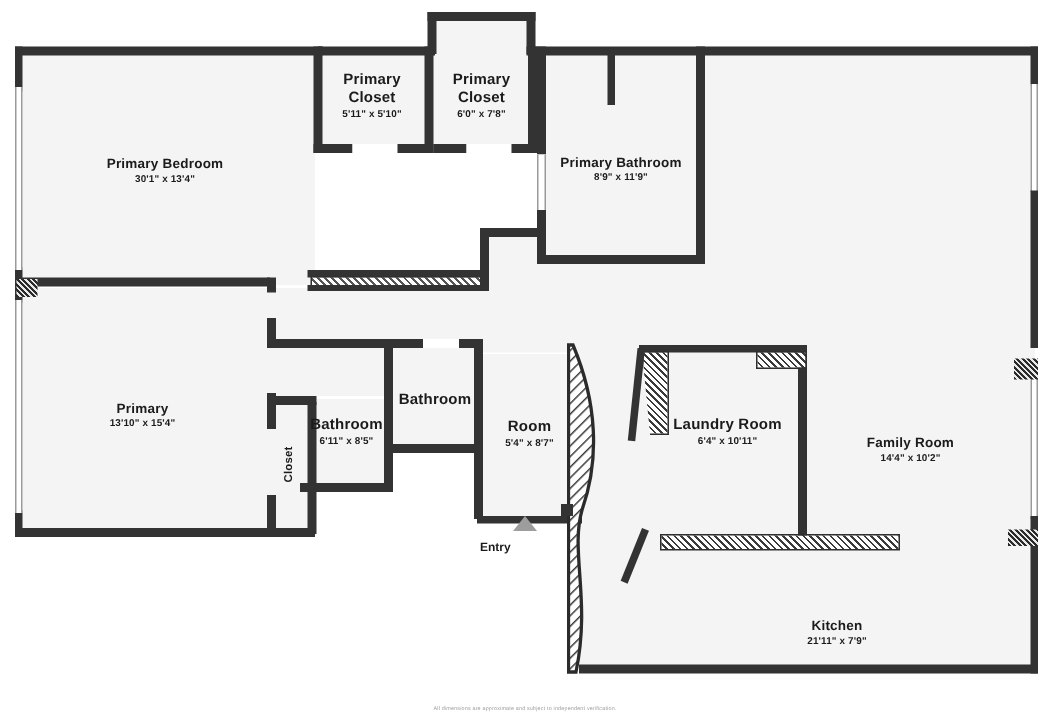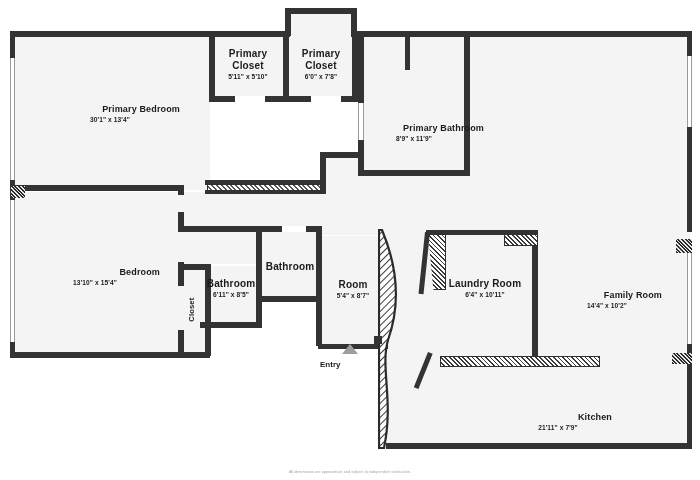--- a/index.html
+++ b/index.html
@@ -29,21 +29,21 @@
   
   .fixture{position:absolute;background:#2b2b2b;}
   .fixture.striped{background:repeating-linear-gradient(45deg,#2b2b2b 0 1.5px,#e8e8e8 1.5px 2.6px);}
 
   
   .label{position:absolute;text-align:center;color:#1b1b1b;
          line-height:1.22;white-space:nowrap;}
   .label .nm{font-size:10px;font-weight:bold;letter-spacing:.15px;display:block;}
   .label .dm{font-size:6.6px;font-weight:bold;letter-spacing:.1px;display:block;
              margin-top:1px;}
-  .label.big .nm{font-size:9px;text-align:right;}
+  .label.big .nm{font-size:9px;}
   .label.vert{transform:rotate(-90deg);transform-origin:center center;}
   .label.vert .nm{font-size:7.6px;}
 
   
   .entry-tri{position:absolute;width:0;height:0;
      border-left:8px solid transparent;border-right:8px solid transparent;
      border-bottom:10px solid #9d9d9d;}
   .entry-lbl{position:absolute;font-size:8px;font-weight:bold;color:#1b1b1b;
      white-space:nowrap;text-align:left;}
 
@@ -170,28 +170,28 @@
   <div class="label" style="left:212px;top:48px;width:72px;">
     <span class="nm" style="white-space:normal;">Primary Closet</span>
     <span class="dm">5'11" x 5'10"</span>
   </div>
 
   <div class="label" style="left:286px;top:48px;width:70px;">
     <span class="nm" style="white-space:normal;">Primary Closet</span>
     <span class="dm">6'0" x 7'8"</span>
   </div>
 
-  <div class="label big" style="left:344px;top:103px;width:140px;margin-top:20px;">
+  <div class="label big" style="left:344px;top:103px;width:140px;">
     <span class="nm">Primary Bathroom</span>
     <span class="dm">8'9" x 11'9"</span>
   </div>
 
 
   <div class="label big" style="left:30px;top:267px;width:130px;">
-    <span class="nm">Bedroom</span>
+    <span class="nm">Primary</span>
     <span class="dm">13'10" x 15'4"</span>
   </div>
 
   <div class="label vert" style="left:160px;top:305px;width:64px;">
     <span class="nm">Closet</span>
   </div>
 
   <div class="label" style="left:186px;top:278px;width:90px;">
     <span class="nm">Bathroom</span>
     <span class="dm">6'11" x 8'5"</span>

